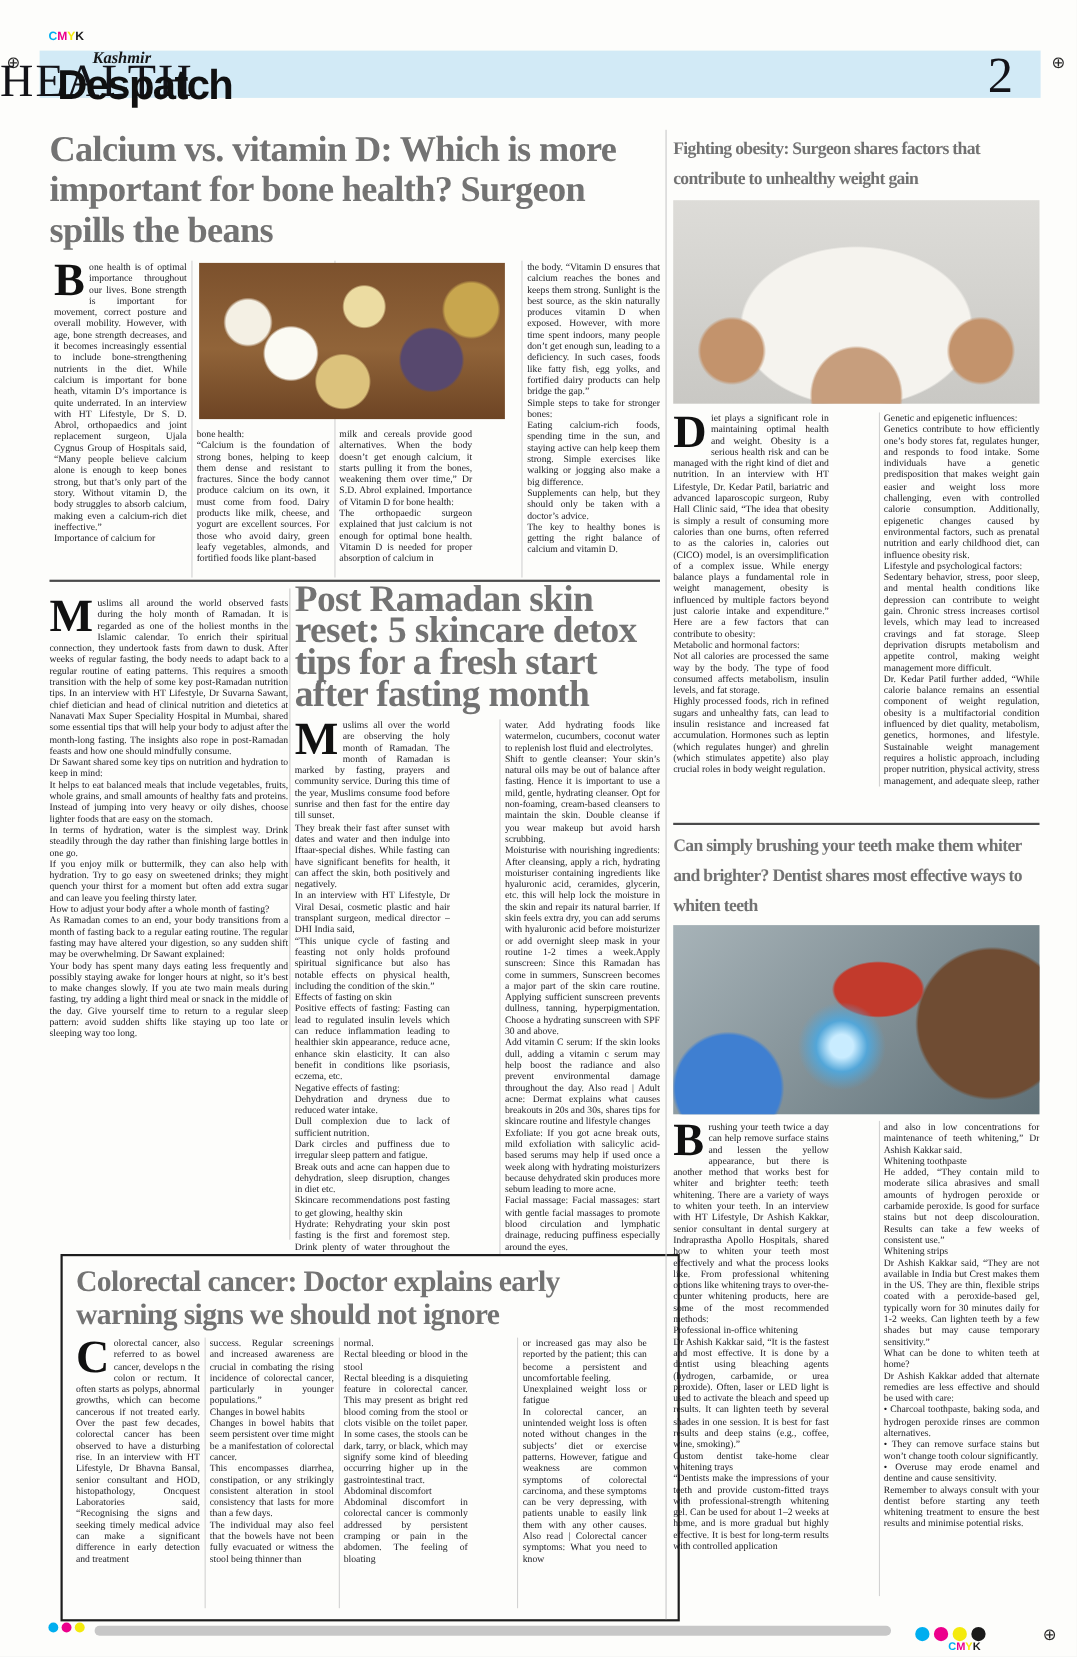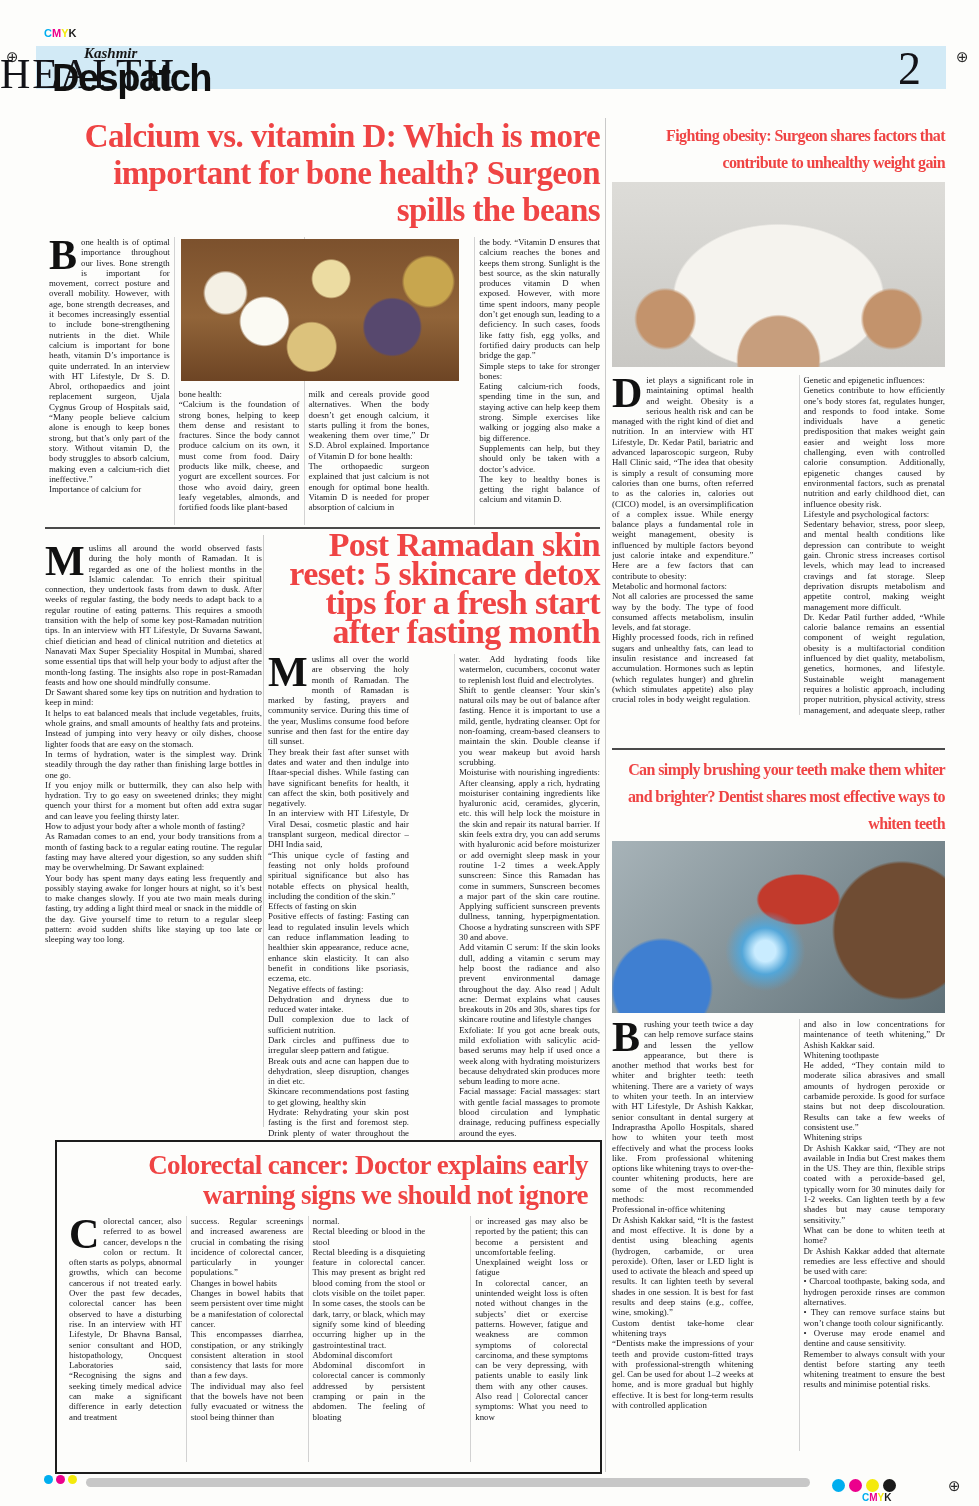--- a/index.html
+++ b/index.html
@@ -32,21 +32,21 @@
   .date-bar .spacer { flex:1; }
   .date-bar .web-group { margin-right:8px; }
   .logo { position:absolute; left:52px; top:46px; z-index:5; line-height:1; }
   .logo-kashmir { display:block; margin-left:32px; font-size:15px; font-style:italic; font-weight:bold; color:#161616; }
   .logo-despatch { display:block; font-family:"Liberation Sans",sans-serif; font-weight:900; font-size:38px; letter-spacing:-1.5px; color:#101010; margin-top:-2px; }
   .section-title { position:absolute; left:0; right:0; top:50px; margin:0; 
                    font-size:42px; font-weight:normal; letter-spacing:2px; color:#131318; }
   .page-num { position:absolute; right:58px; top:42px; font-size:46px; color:#131318; }
   
   .art { position:absolute; }
-  .hl { margin:0; color:#ef4444; font-weight:bold; letter-spacing:-0.6px;text-align:right; }
+  .hl { margin:0; color:#737373; font-weight:bold; letter-spacing:-0.6px; }
   .hl-xl { font-size:33px; line-height:37px; }
   .hl-lg { font-size:34px; line-height:29px; }
   .hl-md { font-size:16px; line-height:27px; }
   .hl-sm { font-size:22.5px; line-height:24.5px; }
   .hl-box { font-size:27px; line-height:30px; }
   .bt { font-size:8.8px; line-height:10.3px; text-align:justify; color:#17171e; white-space:pre-line; }
   .cols { display:flex; margin-top:8px; }
   .col { flex:1; overflow:hidden; padding:0 4px; }
   .col:first-child { padding-left:0; }
   .col:last-child { padding-right:0;margin-left:41px; }
@@ -75,21 +75,21 @@
   }
   .photo-dental { width:100%; height:172px; margin-top:4px;
     background:
       radial-gradient(circle at 46% 64%, #c9ecff 0 5%, #53a6d8 11%, rgba(0,0,0,0) 19%),
       radial-gradient(ellipse at 56% 34%, #c23a2c 0 15%, rgba(0,0,0,0) 16%),
       radial-gradient(circle at 15% 86%, #3f7fd1 0 15%, rgba(0,0,0,0) 16%),
       radial-gradient(circle at 87% 52%, #6f4c33 0 22%, rgba(0,0,0,0) 23%),
       linear-gradient(135deg, #a7b3b8, #5f7077);
   }
   .pad-img { padding-top:152px; }
-  .boxed { border:2px solid #1d1d1d; padding:8px 12px 6px 12px; background:#fdfdfb; }
+  .boxed { border:2px solid #1d1d1d; padding:8px 28px 6px 12px; background:#fdfdfb; }
 </style>
 </head>
 <body>
 
 <div class="page">
 
   <span class="reg" style="left:6px; top:48px;">⊕</span>
   <span class="reg" style="left:956px; top:48px;">⊕</span>
   <span class="reg" style="left:948px; top:1477px;">⊕</span>
   <div class="cmyk-letters" style="left:44px; top:27px;">

